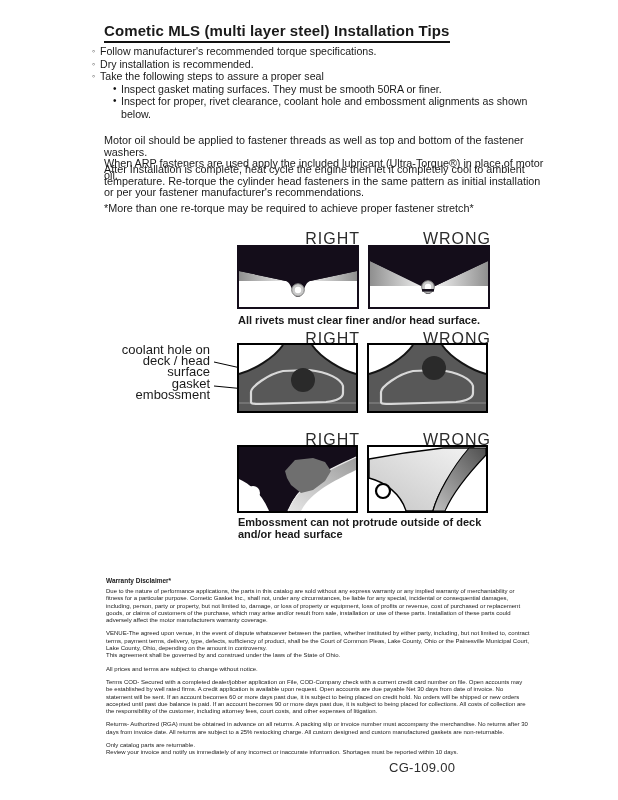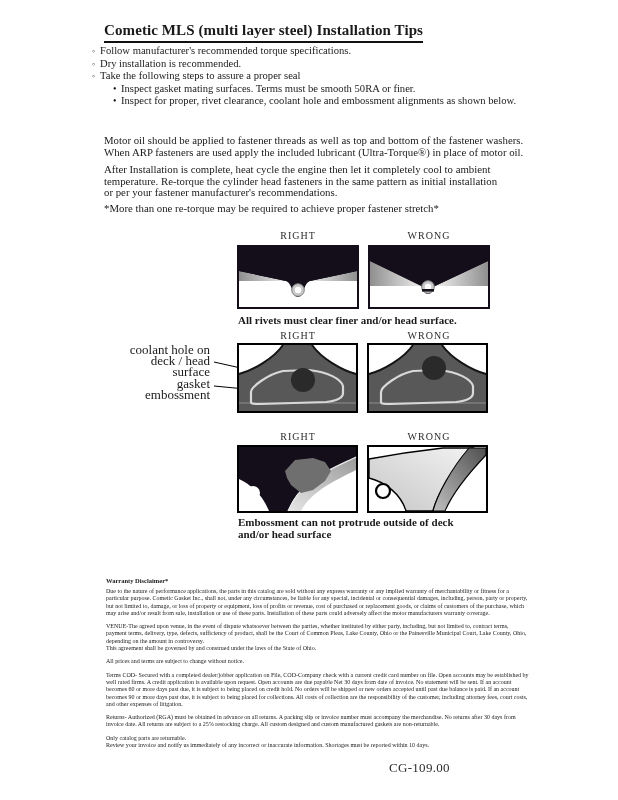--- a/index.html
+++ b/index.html
@@ -1,35 +1,35 @@
 <!DOCTYPE html>
 <html><head>
 <meta charset="utf-8">
 <style>
   html,body{margin:0;padding:0;background:#ffffff;}
   .page{
     position:relative;width:618px;height:800px;background:#ffffff;overflow:hidden;
-    font-family:Liberation Serif, serif;color:#1a1a1a;
+    font-family:Liberation Sans, sans-serif;color:#1a1a1a;
   }
   .abs{position:absolute;}
   .title{
     left:104px;top:22px;font-size:15px;font-weight:bold;
     border-bottom:2px solid #111;padding-bottom:2px;letter-spacing:.1px;
   }
   .tips{left:92px;top:45px;width:460px;font-size:10.6px;line-height:12.6px;}
   .bullet{display:flex;align-items:flex-start;}
   .bullet .mark{width:8px;flex:0 0 8px;font-size:9px;line-height:12.6px;color:#444;}
   .sub{margin-left:21px;}
   .sub .mark{color:#111;font-size:10px;}
   .diesel-head{left:104px;top:119px;font-size:12.5px;font-weight:bold;letter-spacing:.1px;}
   .body-par{left:104px;width:440px;font-size:10.8px;line-height:11.6px;white-space:pre-line;}
   .p1{top:135px;}
   .p2{top:164px;}
   .note{top:203px;}
-  .dg-label{font-size:10px;letter-spacing:1px;color:#2b2b2b;text-align:center;width:124px;}
+  .dg-label{font-size:16px;letter-spacing:1px;color:#2b2b2b;text-align:right;width:124px;}
   .dg-caption{font-size:11px;font-weight:bold;line-height:12px;white-space:pre-line;}
   .side-label{font-size:13px;line-height:10.8px;text-align:right;width:96px;color:#1a1a1a;}
   .disc{left:106px;width:424px;font-size:6px;line-height:7.3px;color:#222;}
   .disc p{margin:0 0 6px 0;white-space:pre-line;}
   .disc-head{left:106px;top:577px;font-size:6.5px;font-weight:bold;}
   .docnum{left:389px;top:760px;font-size:13px;color:#2d2d2d;letter-spacing:.3px;}
   svg{display:block;}
 </style>
 </head>
 <body>
@@ -46,21 +46,21 @@
     <div class="bullet">
       <span class="mark">◦</span>
       <span>Dry installation is recommended.</span>
     </div>
     <div class="bullet">
       <span class="mark">◦</span>
       <span>Take the following steps to assure a proper seal</span>
     </div>
     <div class="bullet sub">
       <span class="mark">•</span>
-      <span>Inspect gasket mating surfaces.  Terms must be smooth 50RA or finer.</span>
+      <span>Inspect gasket mating surfaces.  They must be smooth 50RA or finer.</span>
     </div>
     <div class="bullet sub">
       <span class="mark">•</span>
       <span>Inspect for proper, rivet clearance, coolant hole and embossment alignments as shown below.</span>
     </div>
   </div>
 
   <div class="abs body-par p1">Motor oil should be applied to fastener threads as well as top and bottom of the fastener washers.
 When ARP fasteners are used apply the included lubricant (Ultra-Torque®) in place of motor oil.</div>
   <div class="abs body-par p2">After Installation is complete, heat cycle the engine then let it completely cool to ambient

